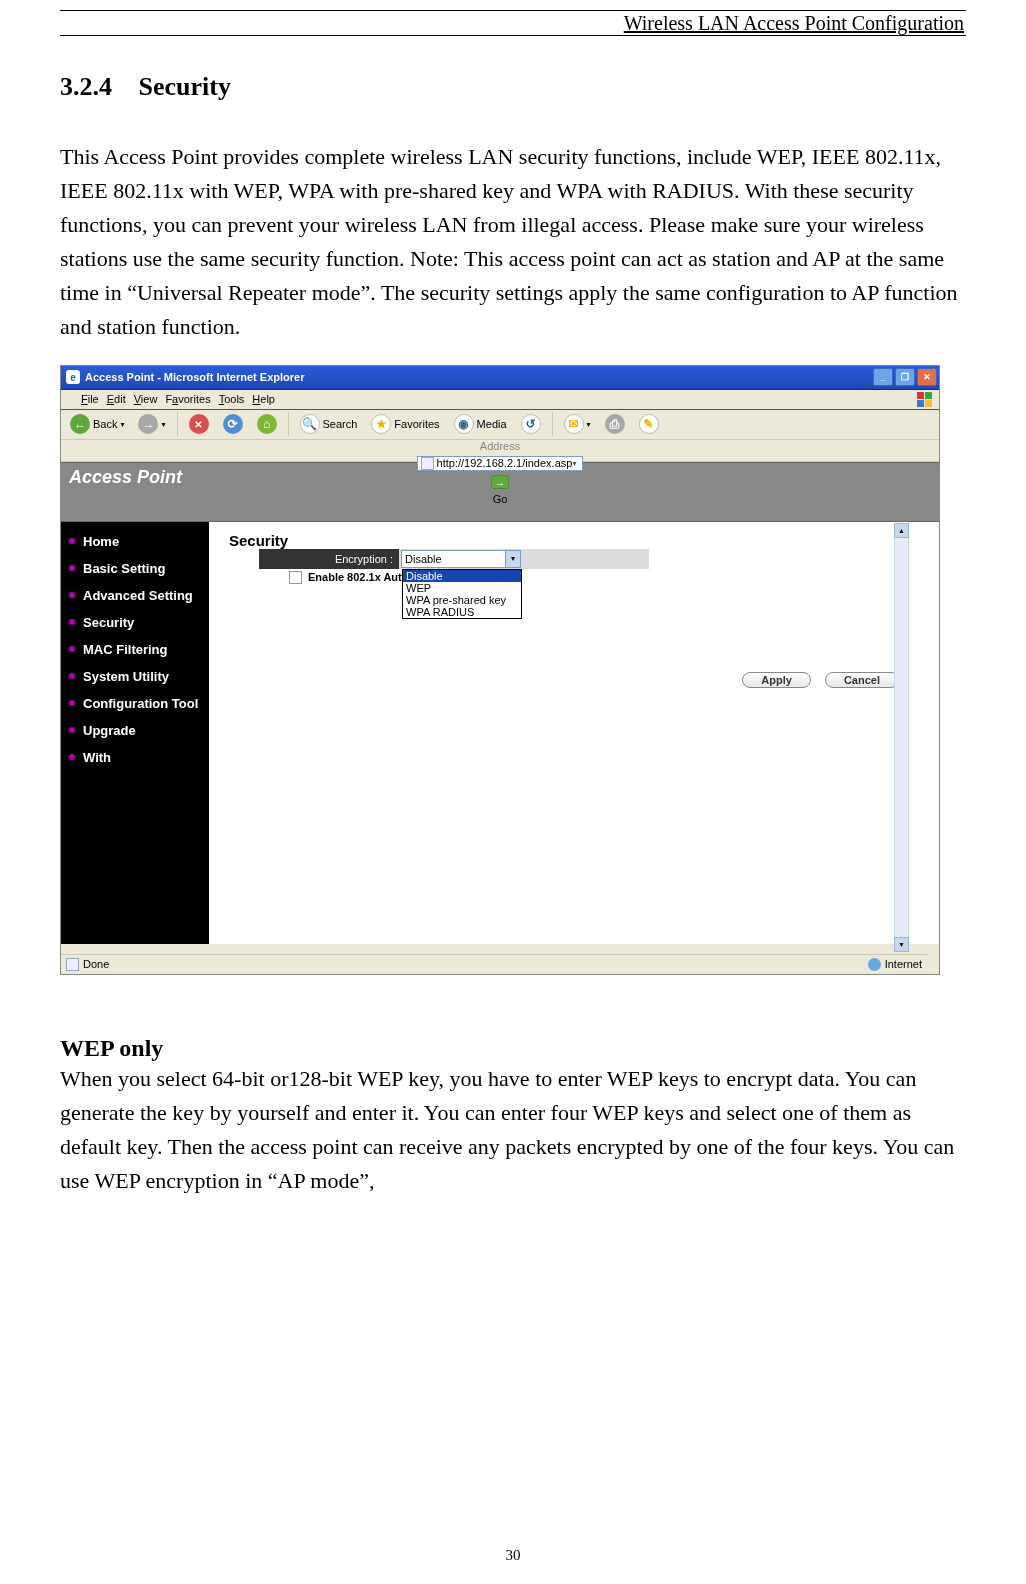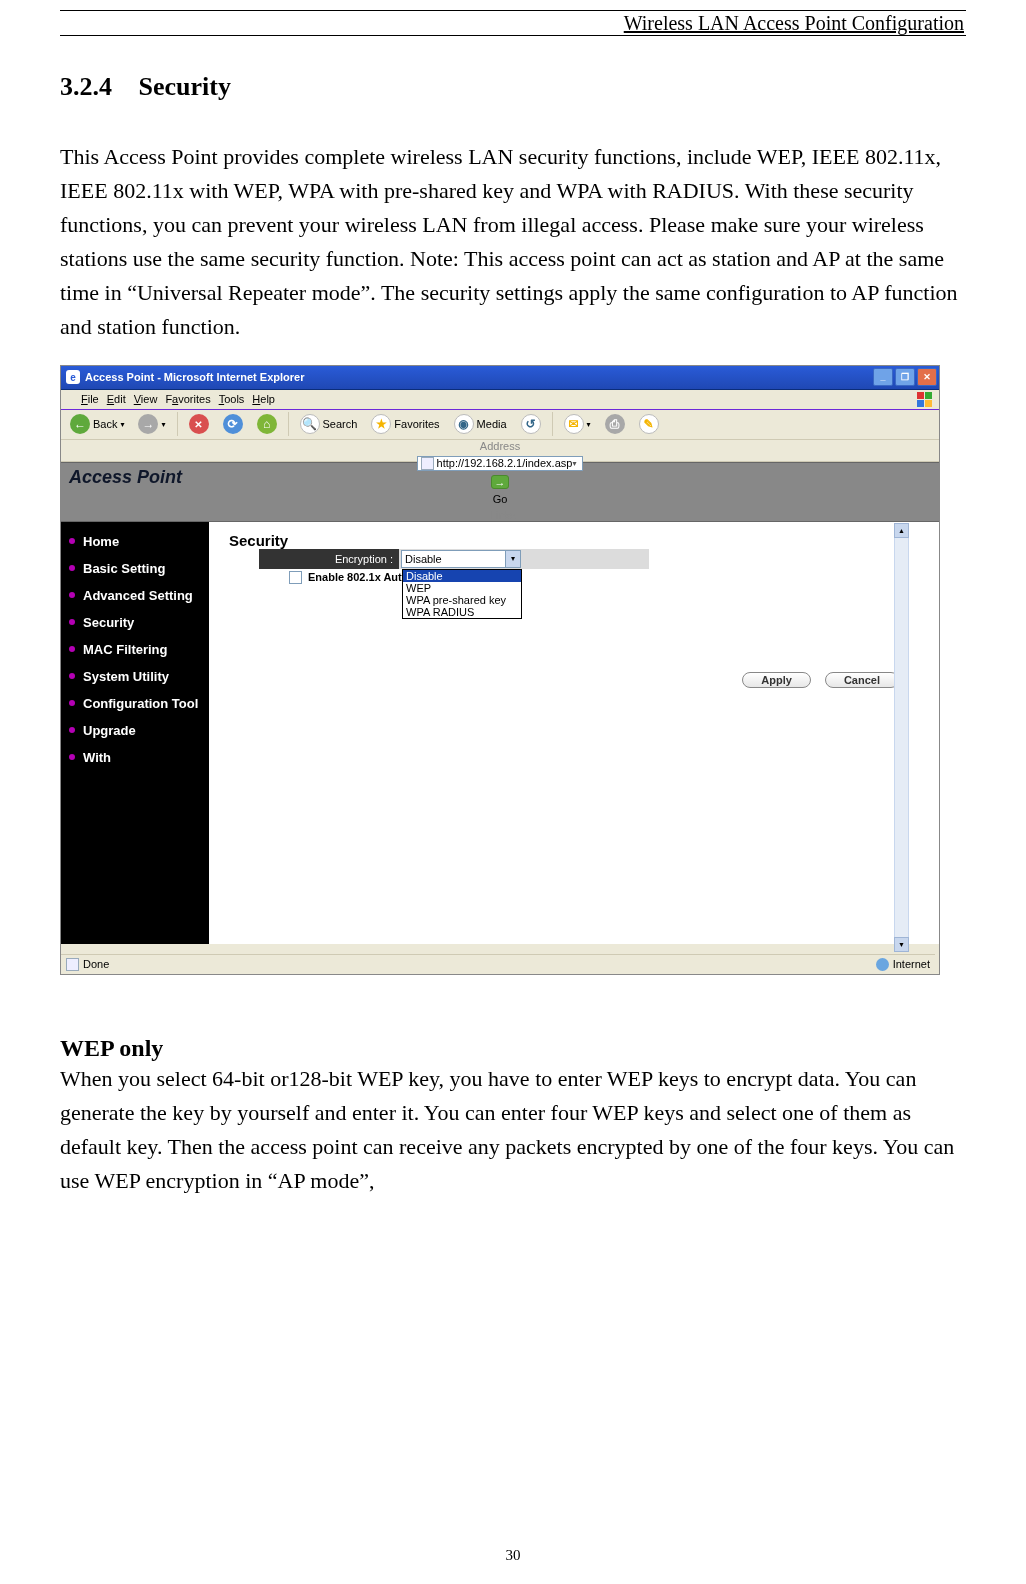--- a/index.html
+++ b/index.html
@@ -116,21 +116,21 @@
     font-size:11px;
     padding:0 3px;
     display:flex;
     align-items:center;
   }
   .addr-input .pgicon { width:13px;height:13px;background:#eef;border:1px solid #9ab;margin-right:3px; }
   .addr-go { width:18px;height:18px;background:#5fa93c;color:#fff;display:flex;align-items:center;justify-content:center;border-radius:3px;border:1px solid #4a8a2d;}
   .addr-links { margin-left:6px; font-size:11px; color:#888; }
 
   
-  .site-banner { height:60px; background:#888; color:#0f172a; border:1px solid #666; font-size:18px; font-style:italic; font-weight:bold; display:flex; align-items:flex-start; padding:4px 8px; border-left:none; border-right:none;}
+  .site-banner { height:60px; background:#888; color:#ffffff; border:1px solid #666; font-size:18px; font-style:italic; font-weight:bold; display:flex; align-items:flex-start; padding:4px 8px; border-left:none; border-right:none;}
 
   
   .site-main { display:flex; height:422px; }
   .side-nav {
     width: 148px;
     background:#000;
     color:#fff;
     font-weight:bold;
     font-size:13px;
     padding-top:6px;
@@ -364,21 +364,21 @@
         <div class="oval-btn">Apply</div>
         <div class="oval-btn">Cancel</div>
       </div>
     </div>
   </div>
 
   <div class="scroll-up">▲</div>
   <div class="scroll-track"></div>
   <div class="scroll-dn">▼</div>
 
-  <div class="ie-status" style="position:absolute;bottom:0;left:0;right:4px;">
+  <div class="ie-status" style="position:absolute;bottom:0;left:0;right:12px;">
     <div class="done-icon"></div>
     <span>Done</span>
     <div class="spacer"></div>
     <div class="net-icon"></div>
     <span>Internet</span>
   </div>
 
 </div>
 
 <h3 class="sub-heading">WEP only</h3>

